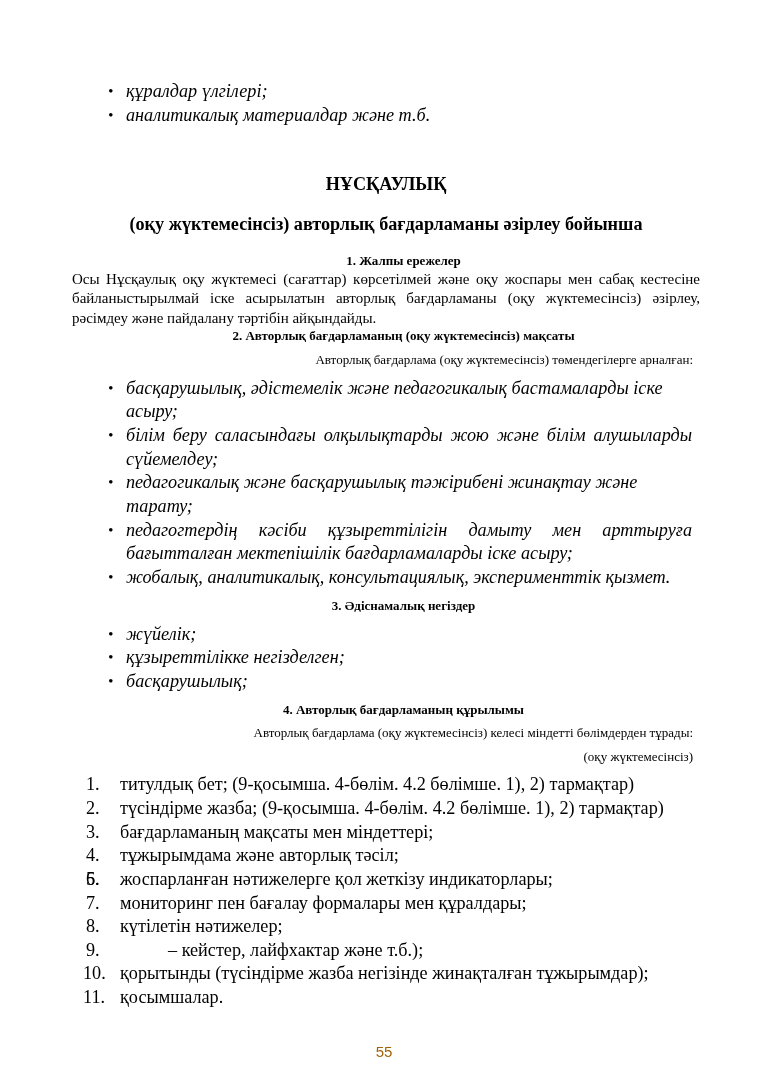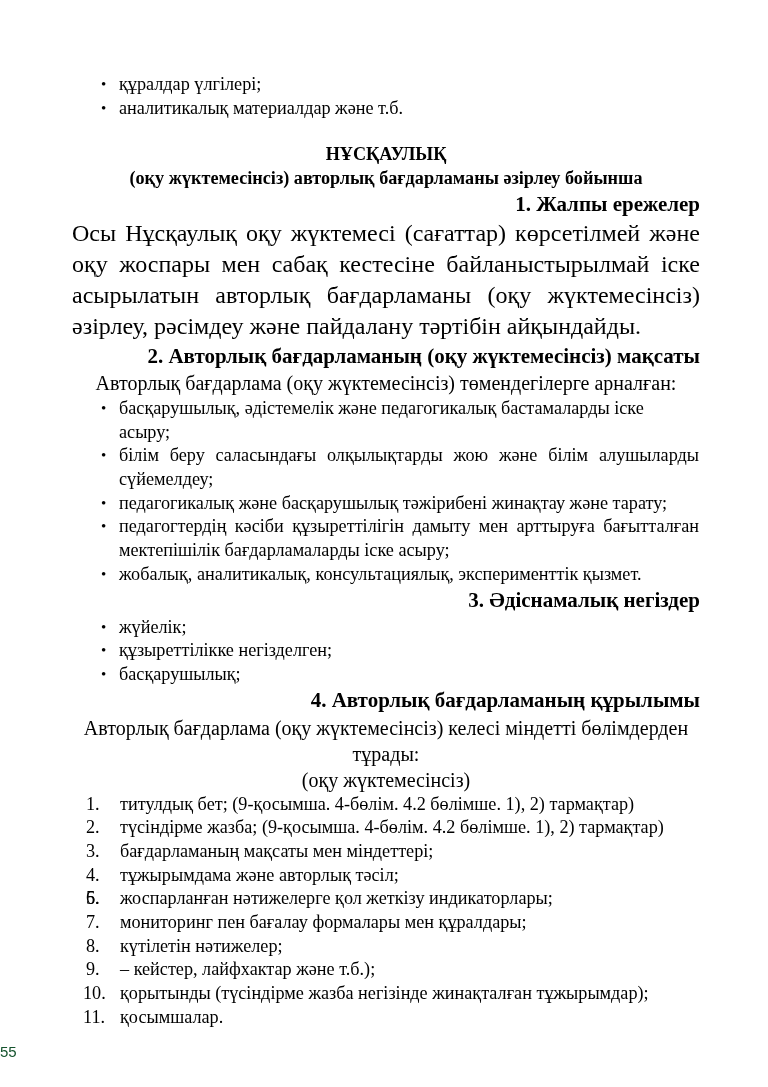--- a/index.html
+++ b/index.html
@@ -22,55 +22,56 @@
     overflow: hidden;
   }
   .content {
     position: absolute;
     left: 72px;
     top: 72px;
     width: 628px;
   }
   
   .para {
-    font-size: 24px;
+    font-size: 15px;
     line-height: 1.30;
     text-align: justify;
     text-justify: inter-word;
     margin: 0;
     hyphens: none;
   }
   .plain {
-    font-size: 20px;
-    line-height: 1.30;
-    text-align: center;
-    margin: 0;
+    font-size: 13px;
+    line-height: 1.30;
+    text-align: right;
+    margin: 7px;
   }
   .center-head {
     font-size: 18.2px;
     line-height: 1.30;
     font-weight: bold;
     text-align: center;
-    margin: 0;
+    margin: 16px;
   }
   .sec-head {
-    font-size: 21px;
+    font-size: 13px;
     line-height: 1.30;
     font-weight: bold;
-    text-align: right;
+    text-align: center;
     margin: 0;
     text-indent: 35px;
   }
   .spacer-lg { height: 22px; }
 
   
   ul.bullets {
     list-style: none;
-    margin: 1px;
+    margin: 8px;
     padding: 0;
+    font-style: italic;
   }
   ul.bullets > li {
     position: relative;
     font-size: 18.2px;
     line-height: 1.30;
     padding-left: 46px;
     text-align: justify;
     text-justify: inter-word;
   }
   ul.bullets > li::before {
@@ -104,32 +105,33 @@
     left: 14px;
     top: 0;
     width: 34px;
     text-align: left;
   }
   ol.numbers > li.wide-num > .num {
     left: 11px;
   }
   .cont-line {
     display: block;
+    margin-left: 48px;
   }
 
   
   .page-number {
     position: absolute;
     left: 0;
     right: 0;
     top: 1043px;
-    text-align: left;
+    text-align: center;
     font-family: "Liberation Sans", "DejaVu Sans", sans-serif;
     font-size: 15px;
-    color: #14532d;
+    color: #a16207;
   }
 </style>
 </head>
 <body>
 
 <div class="page">
   <div class="content">
 
     <ul class="bullets">
       <li class="nojust">құралдар үлгілері;</li>

